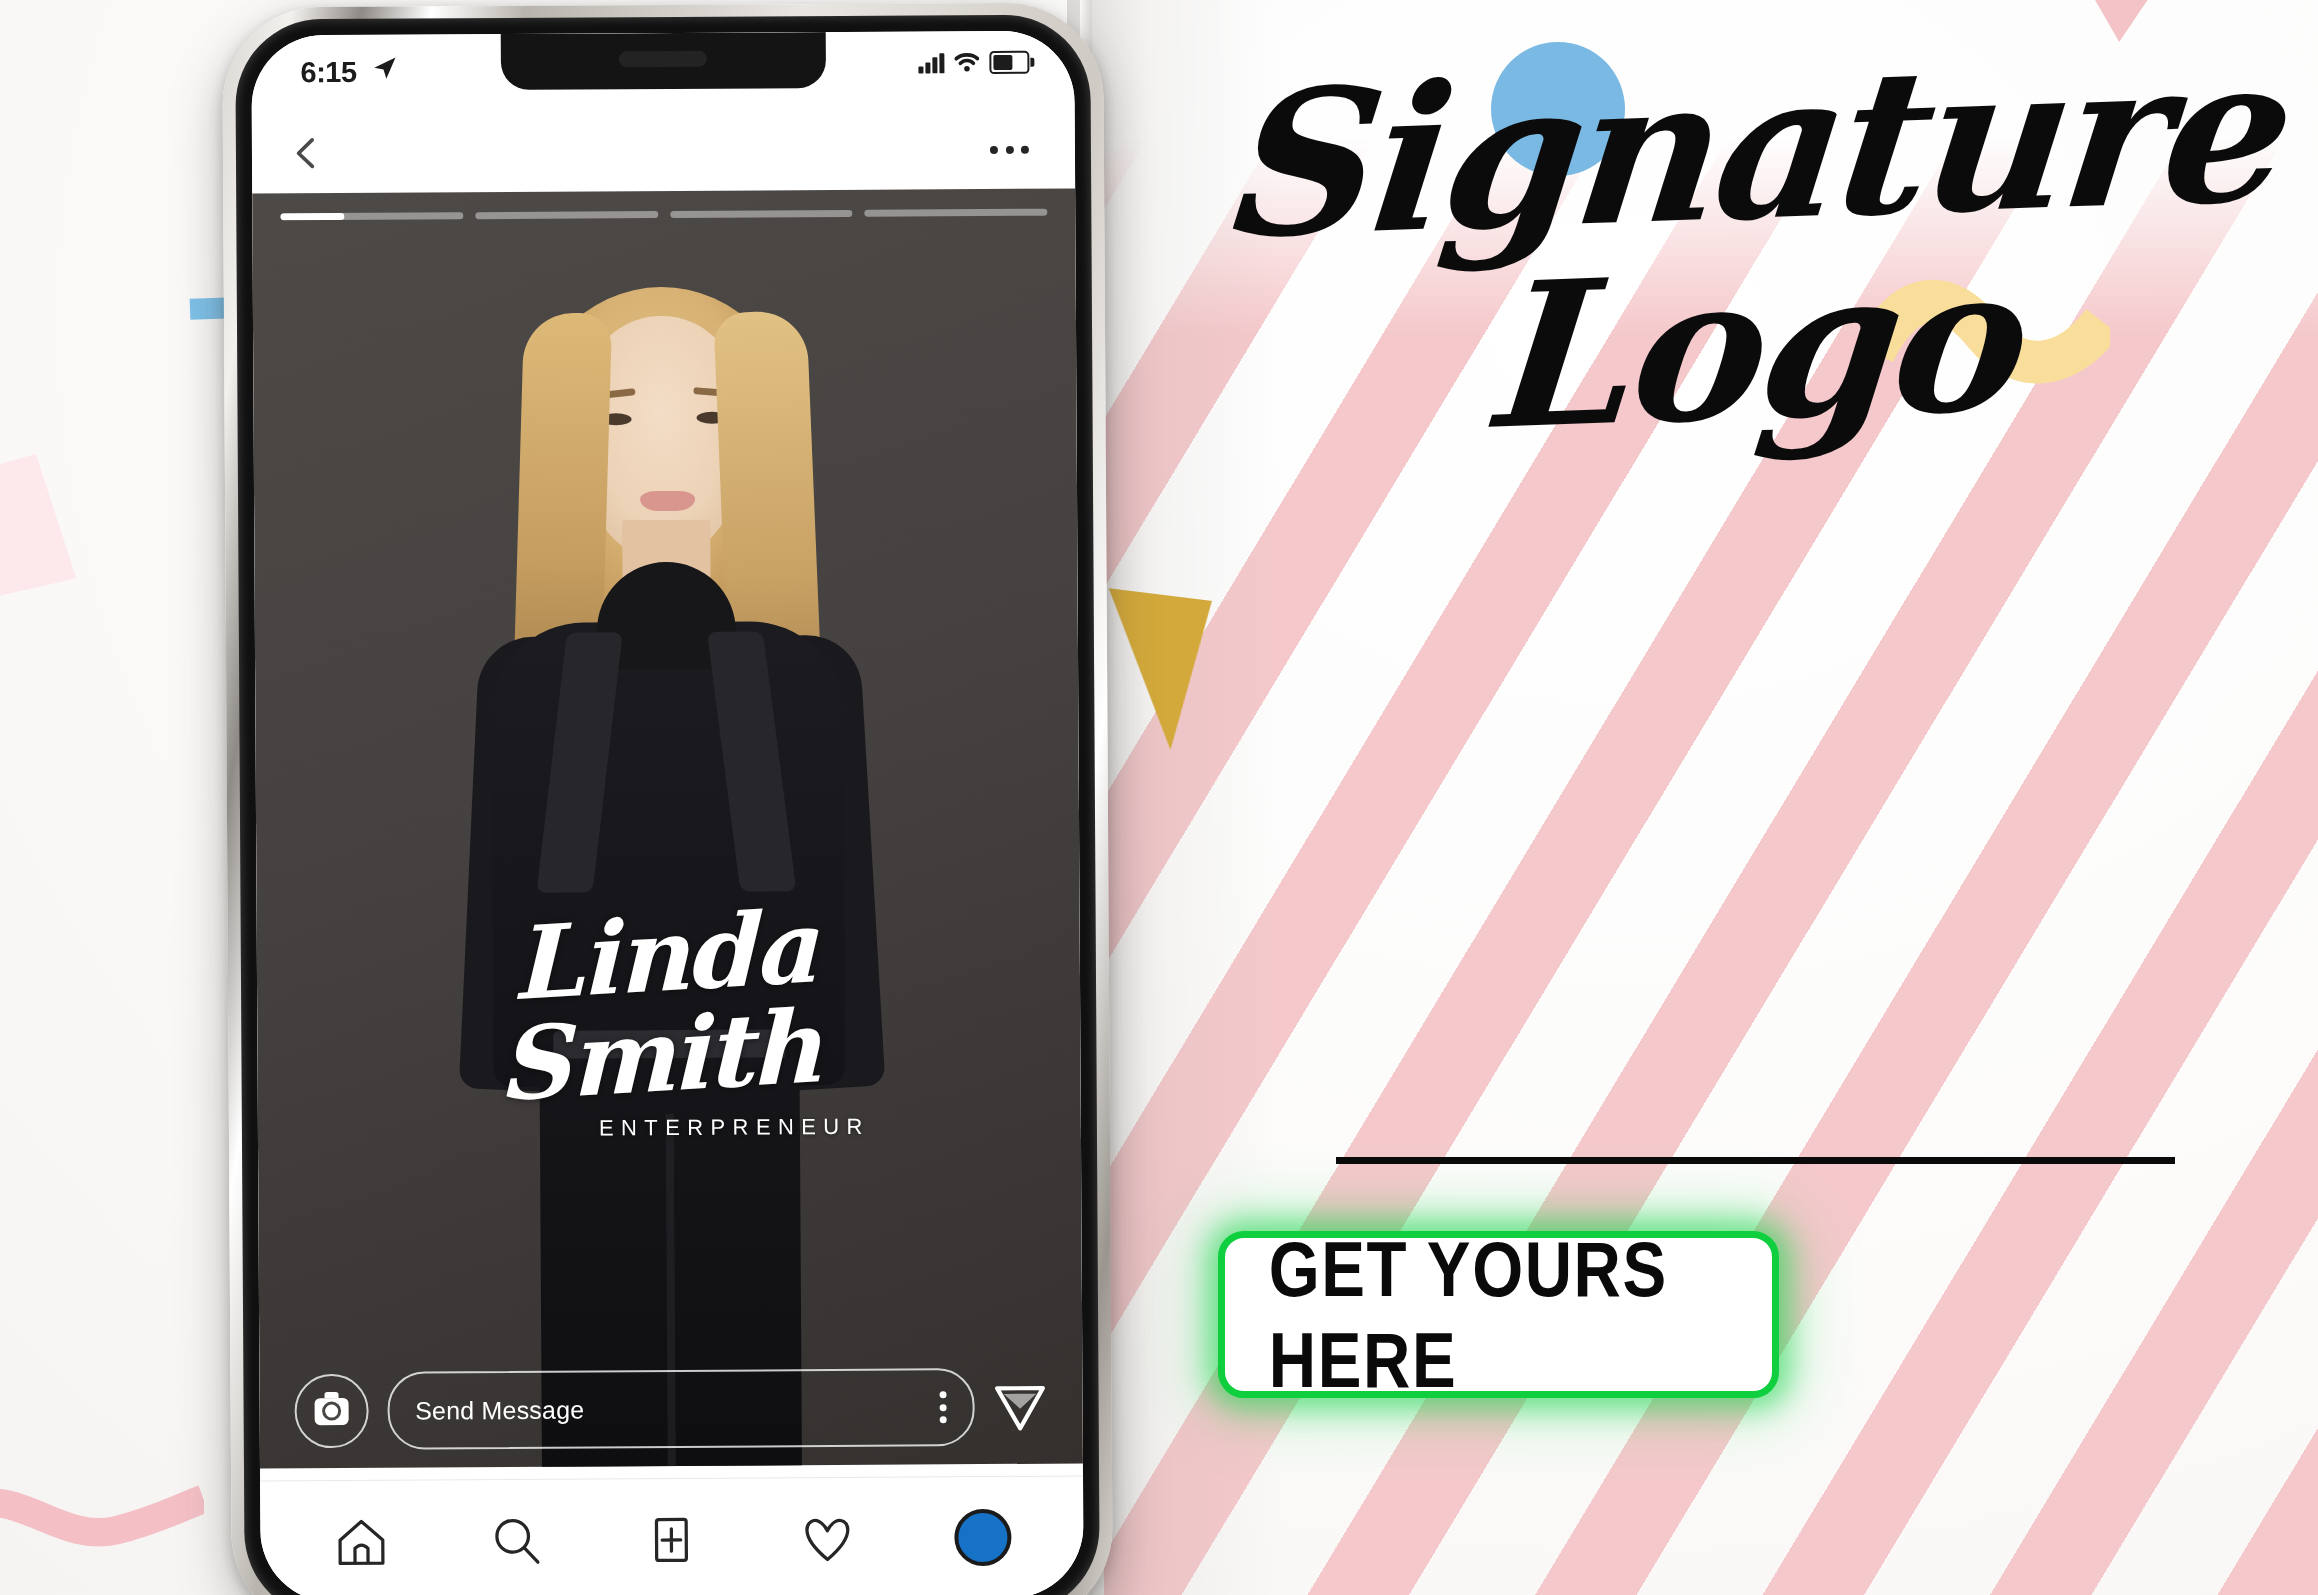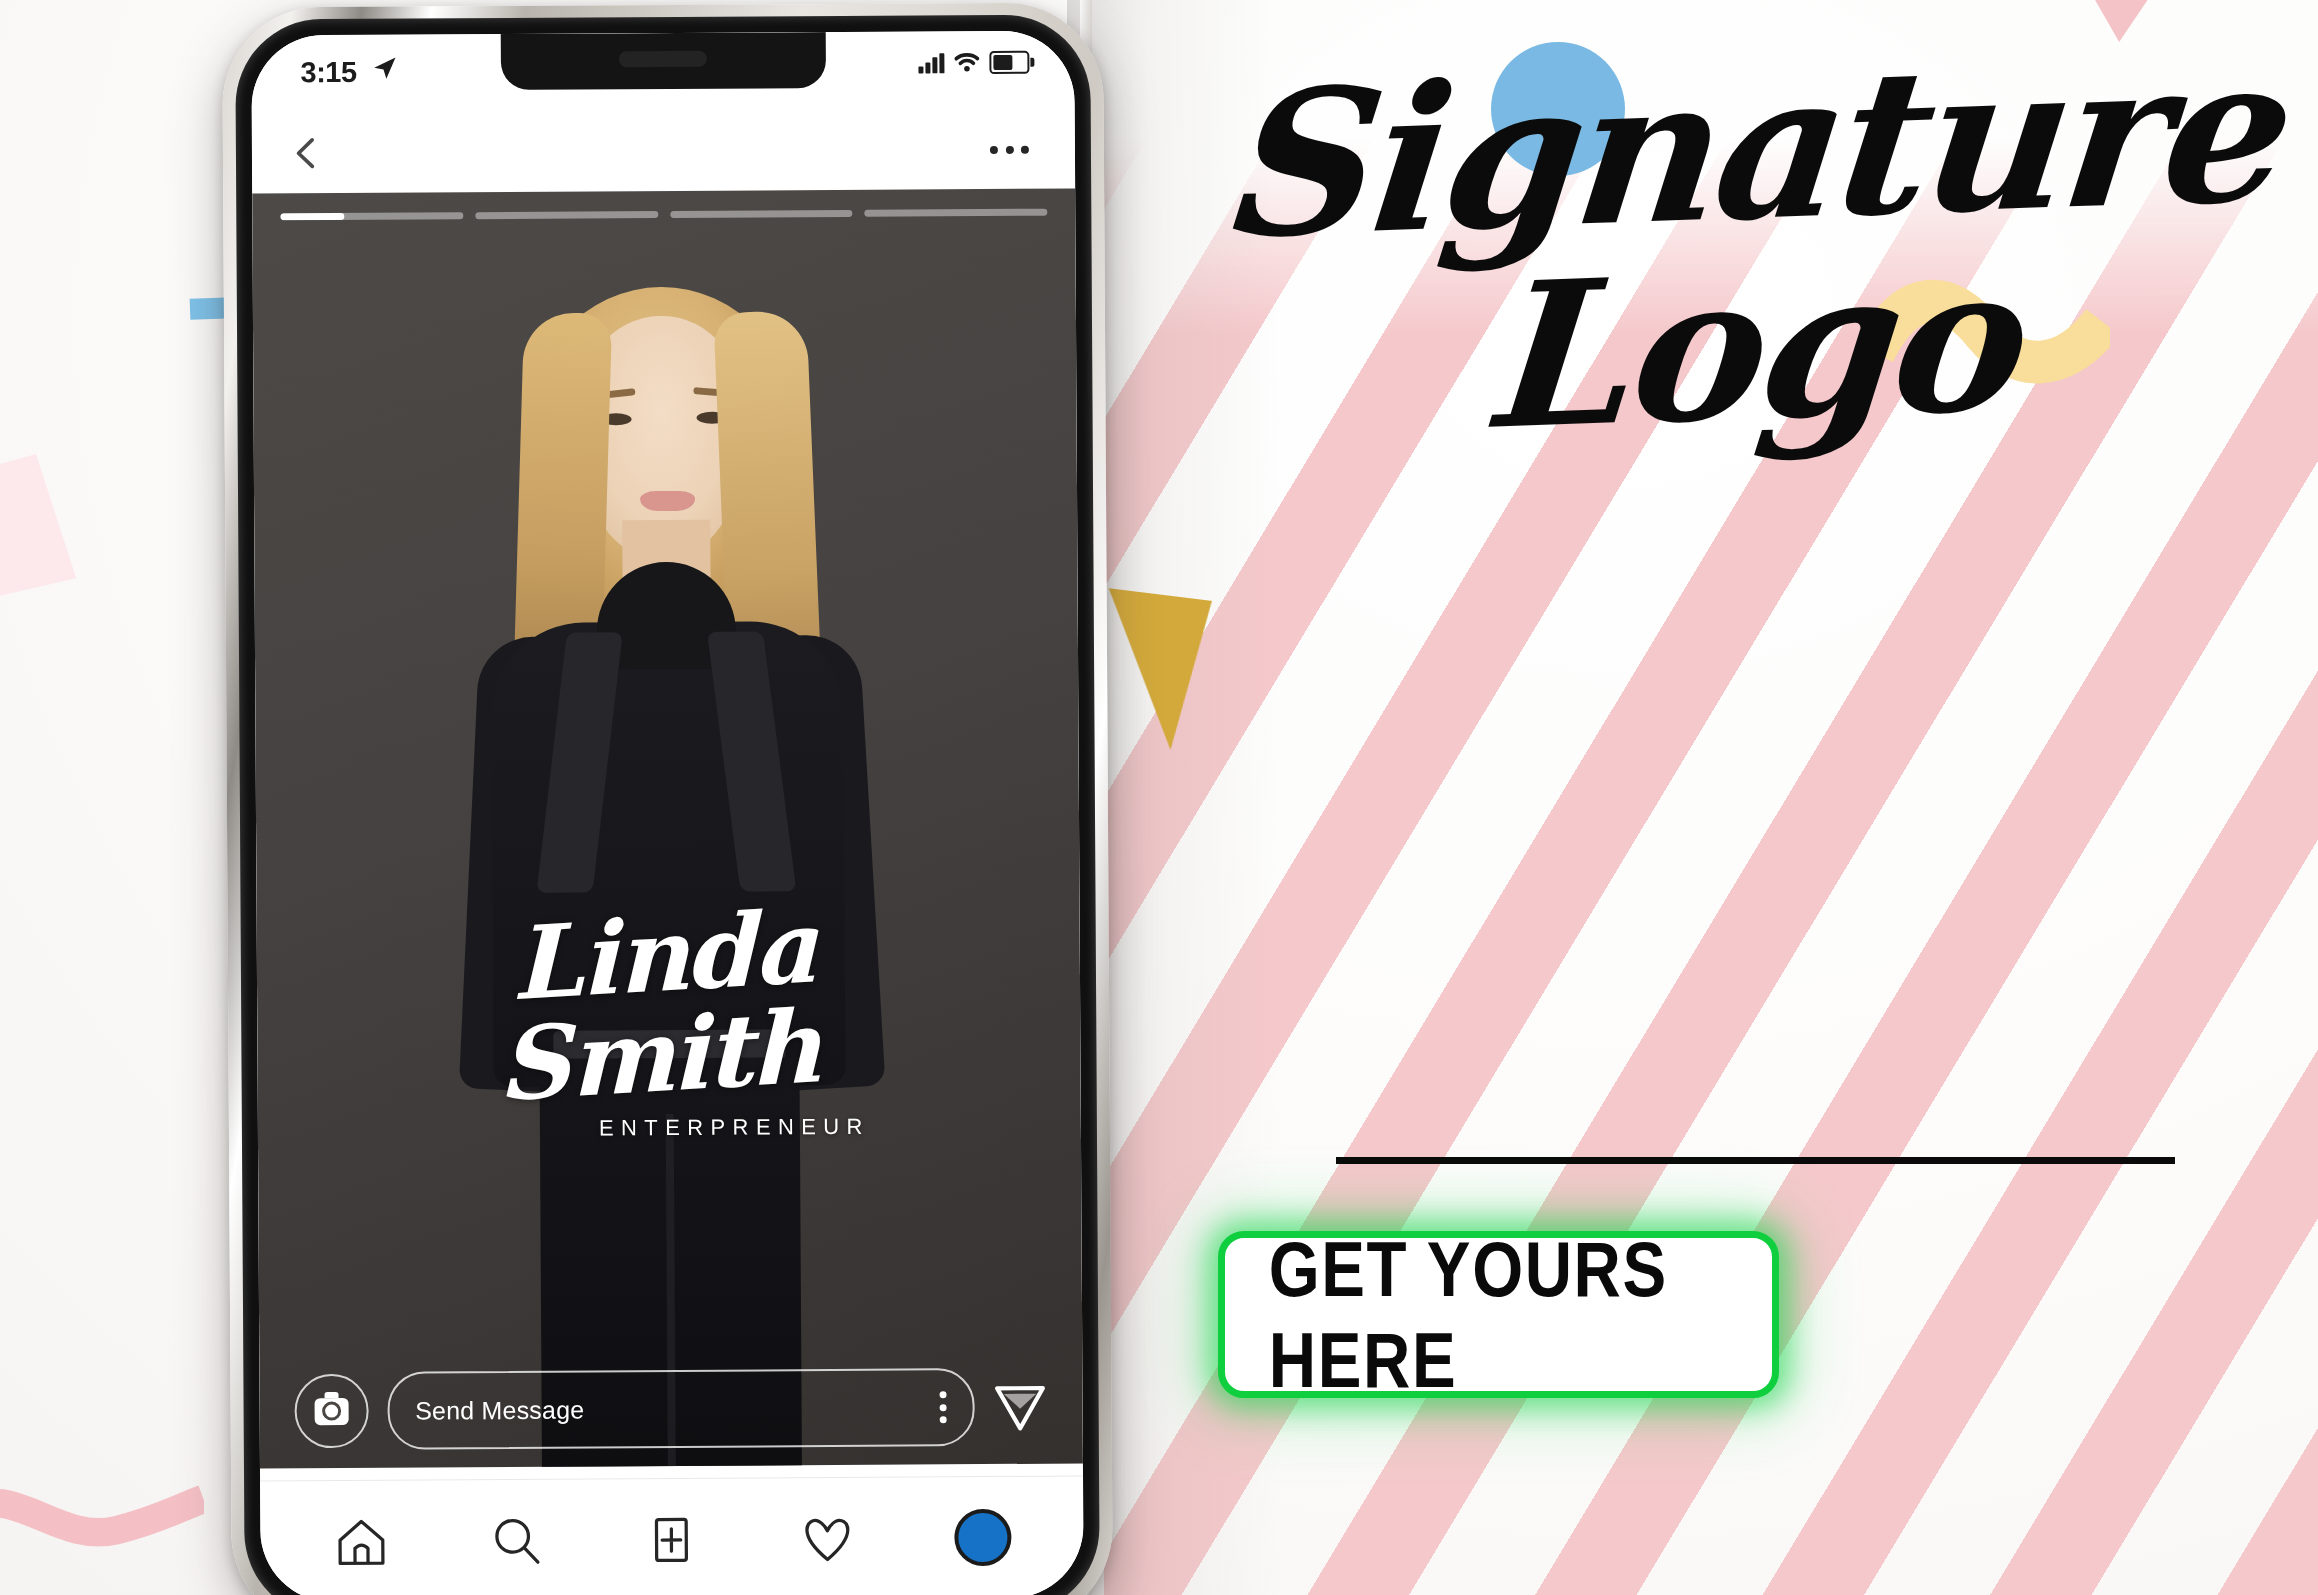--- a/index.html
+++ b/index.html
@@ -223,21 +223,21 @@
   </div>
 
   <div class="phone">
     <div class="phone-inner">
       <div class="screen">
 
         <div class="statusbar">
           <div class="notch">
             <div class="speaker"></div>
           </div>
-          <div class="sb-time">3:15</div>
+          <div class="sb-time">6:15</div>
           <div class="sb-loc">
             <svg viewBox="0 0 56 56" width="26" height="26">
               <path d="M52 6 L6 28 L26 32 L32 52 Z" fill="#1c1c1c"></path>
             </svg>
           </div>
           <div class="sb-right">
             <div class="bars">
               <i></i>
                 <i></i>
                 <i></i>

